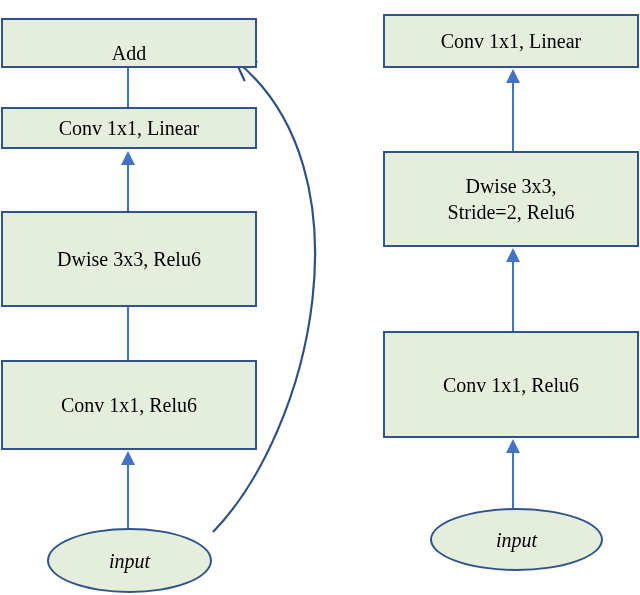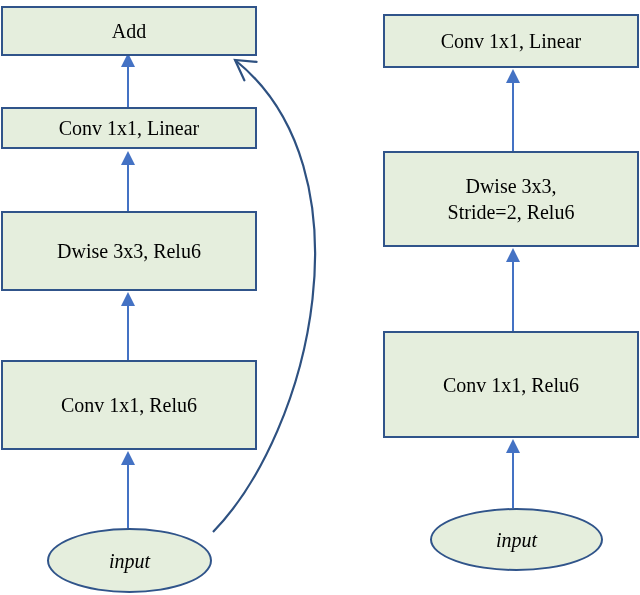--- a/index.html
+++ b/index.html
@@ -28,23 +28,23 @@
     background:var(--node-fill);
     display:flex;align-items:center;justify-content:center;
     text-align:center;
     color:var(--text);
     font-size:20px;
     line-height:26px;
   }
   .ellipse{border-radius:50%;font-style:italic;}
   .lbl{white-space:pre-line;}
   
-  .l-add{left:1px;top:6px;width:256px;height:50px;}
+  .l-add{left:1px;top:18px;width:256px;height:50px;align-items:flex-end;}
   .l-conv-linear{left:1px;top:107px;width:256px;height:42px;}
-  .l-dwise{left:1px;top:211px;width:256px;height:80px;}
+  .l-dwise{left:1px;top:211px;width:256px;height:96px;}
   .l-conv-relu{left:1px;top:360px;width:256px;height:90px;}
   .l-input{left:47px;top:528px;width:165px;height:65px;}
   
   .r-conv-linear{left:383px;top:14px;width:256px;height:54px;}
   .r-dwise{left:383px;top:151px;width:256px;height:96px;}
   .r-conv-relu{left:383px;top:331px;width:256px;height:107px;}
   .r-input{left:430px;top:508px;width:173px;height:63px;}
   
   .arrow-line{stroke:var(--arrow);stroke-width:2;fill:none;}
   .skip-line{stroke:var(--skip-arrow);stroke-width:2.2;fill:none;}

